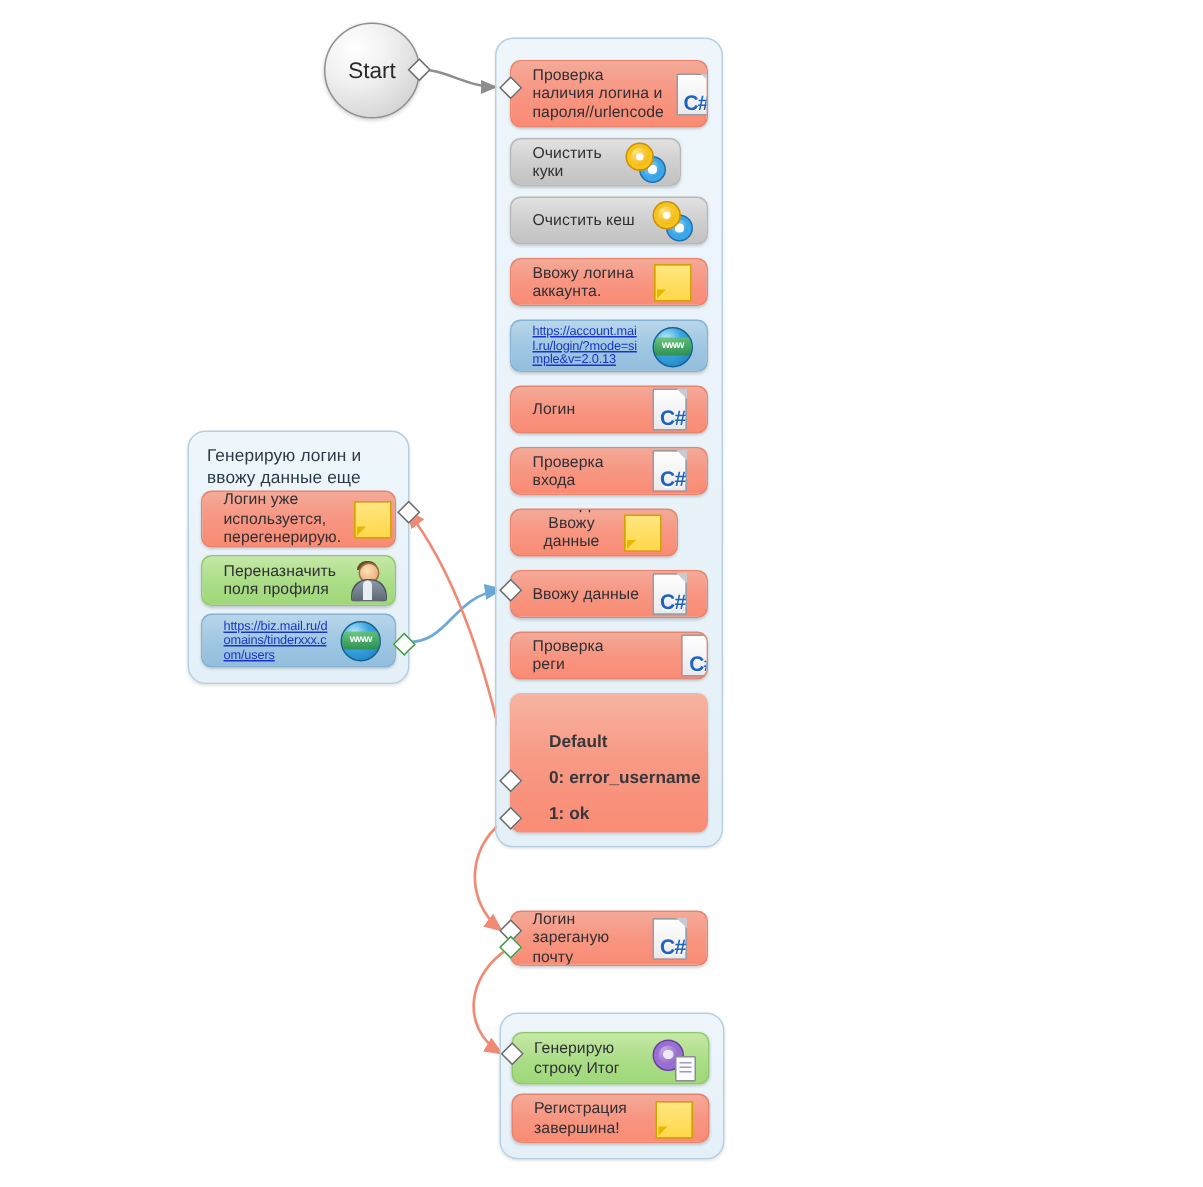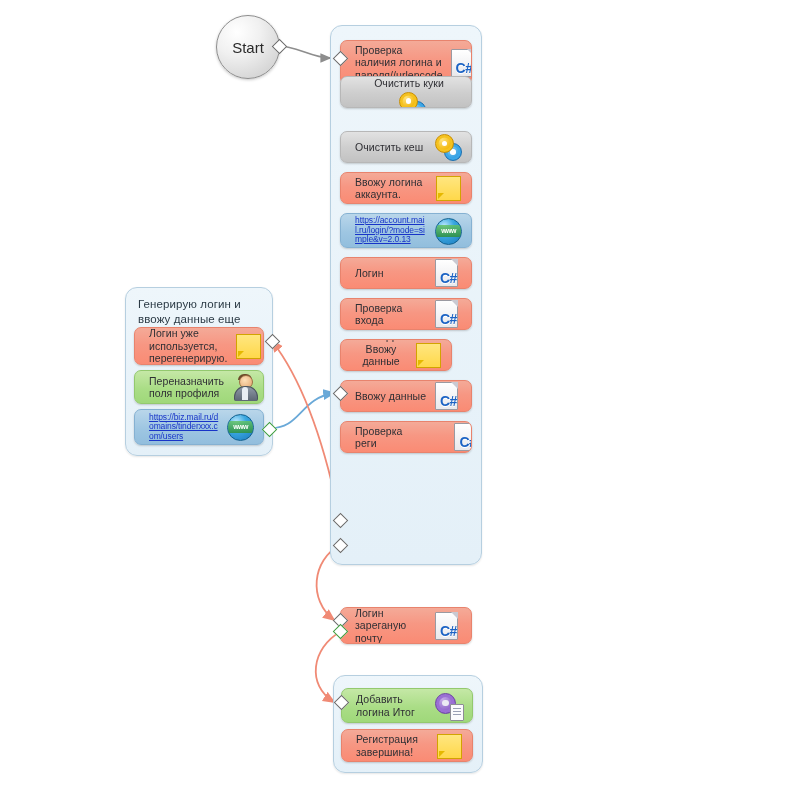--- a/index.html
+++ b/index.html
@@ -305,21 +305,21 @@
   <div class="port" style="left:274px; top:41px;"></div>
 
   <div id="blocks-host">
       <div class="block b-red" style="left: 340px; top: 40px; width: 132px; height: 45px;">
         <span class="label">Проверка наличия логина и пароля//urlencode</span>
         <span class="icon">
           <span class="ico-doc"></span>
           <span class="ico-cs">C#</span>
         </span>
       </div>
-      <div class="block b-gray" style="left: 340px; top: 76px; width: 132px; height: 32px; flex-direction: column;">
+      <div class="block b-gray" style="left: 340px; top: 92px; width: 114px; height: 32px;">
         <span class="label">Очистить куки</span>
         <span class="icon">
           <span class="gear gear-b"></span>
           <span class="gear gear-y"></span>
         </span>
       </div>
       <div class="block b-gray" style="left: 340px; top: 131px; width: 132px; height: 32px;">
         <span class="label">Очистить кеш</span>
         <span class="icon">
           <span class="gear gear-b"></span>
@@ -402,38 +402,43 @@
         </span>
       </div>
       <div class="block b-red" style="left: 340px; top: 607px; width: 132px; height: 37px;">
         <span class="label">Логин зареганую почту</span>
         <span class="icon">
           <span class="ico-doc"></span>
           <span class="ico-cs">C#</span>
         </span>
       </div>
       <div class="block b-green" style="left: 341px; top: 688px; width: 132px; height: 35px;">
-        <span class="label">Добавить логина Итог</span>
+        <span class="label">Генерирую строку Итог</span>
         <span class="icon">
           <span class="gear gear-p"></span>
           <span class="mini-doc">
             <i style="top:3px"></i>
             <i style="top:6px"></i>
             <i style="top:9px"></i>
           </span>
         </span>
       </div>
       <div class="block b-red" style="left: 341px; top: 729px; width: 132px; height: 33px;">
         <span class="label">Регистрация завершина!</span>
         <span class="icon">
           <span class="ico-note"></span>
         </span>
       </div>
     </div>
 
+  <div class="block branch" id="branch-block" style="left: 340px; top: 462px; width: 132px; height: 93px;">
+    <div class="branch-row" style="top: 26px;">Default</div>
+    <div class="branch-row" style="top: 50px;">0: error_username</div>
+    <div class="branch-row" style="top: 74px;">1: ok</div>
+  </div>
 
   <div class="port" style="left:335px; top:53px;"></div>
   <div class="port" style="left:335px; top:388px;"></div>
   <div class="port" style="left:335px; top:515px;"></div>
   <div class="port" style="left:335px; top:540px;"></div>
   <div class="port" style="left:267px; top:336px;"></div>
   <div class="port green" style="left:264px; top:424px;"></div>
   <div class="port" style="left:335px; top:615px;"></div>
   <div class="port green" style="left:335px; top:626px;"></div>
   <div class="port" style="left:336px; top:697px;"></div>

